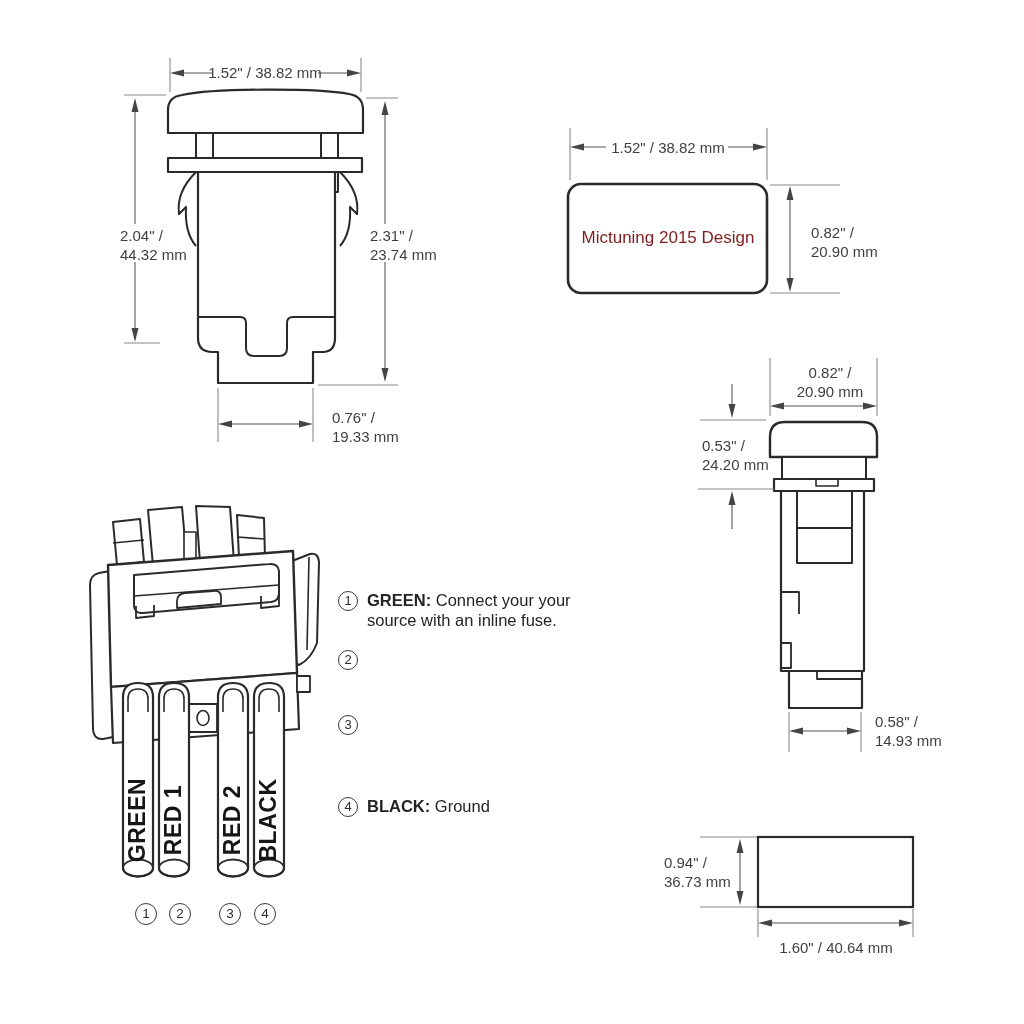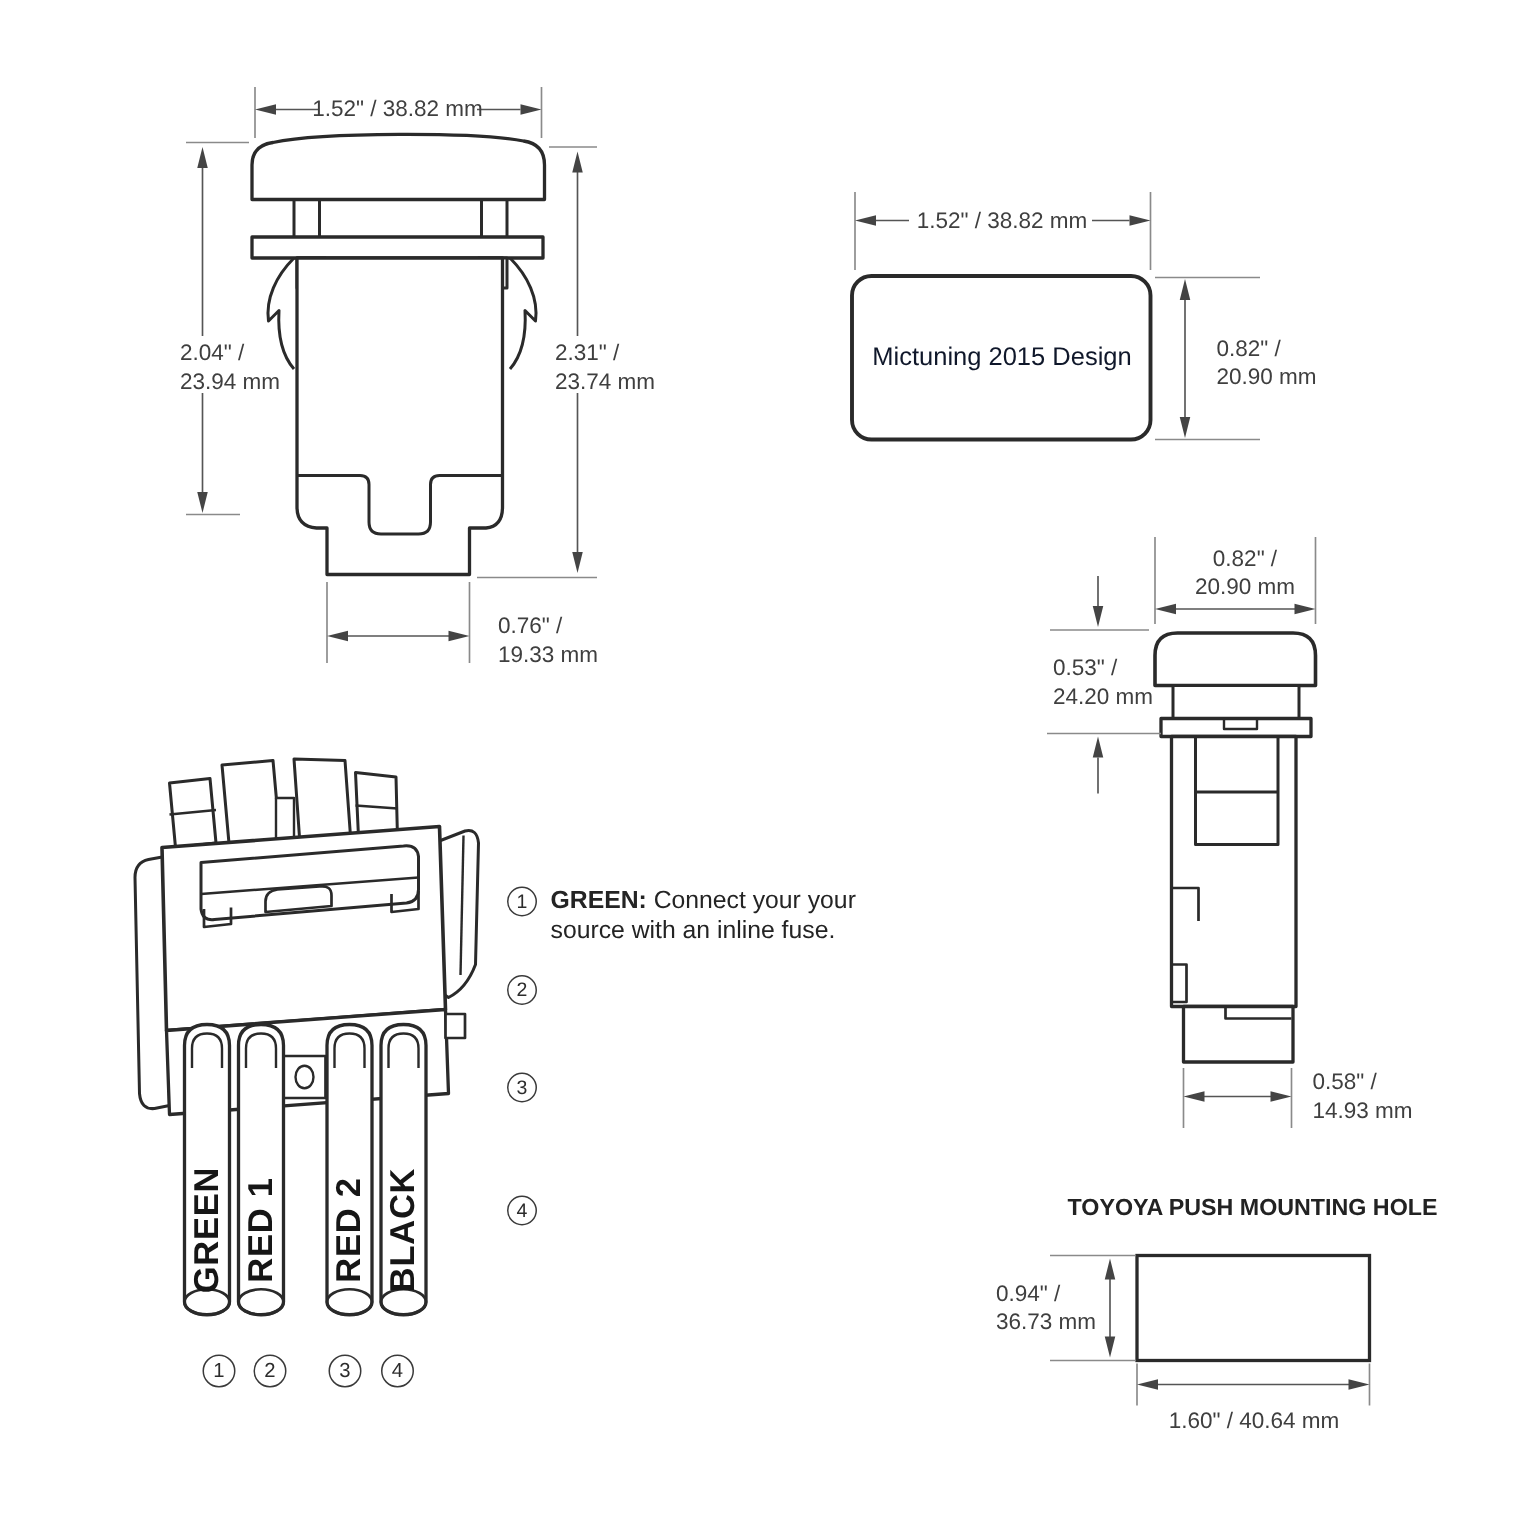--- a/index.html
+++ b/index.html
@@ -169,36 +169,36 @@
       <polygon points="758,923 772,919.5 772,926.5"></polygon>
       <polygon points="913,923 899,919.5 899,926.5"></polygon>
     </g>
   </g>
 </svg>
 
 <div class="lbl center" style="left:180px;top:63px;width:170px;">1.52" / 38.82 mm</div>
 
 <div class="lbl" style="left:120px;top:226px;">
   <span class="ln">2.04" /</span>
-  <span class="ln">23.94 mm</span>
+  <span class="ln">44.32 mm</span>
 </div>
 
 <div class="lbl" style="left:370px;top:226px;">
   <span class="ln">2.31" /</span>
   <span class="ln">23.74 mm</span>
 </div>
 
 <div class="lbl" style="left:332px;top:408px;">
   <span class="ln">0.76" /</span>
   <span class="ln">19.33 mm</span>
 </div>
 
 <div class="lbl center" style="left:583px;top:138px;width:170px;">1.52" / 38.82 mm</div>
 
-<div class="panel-label" style="left:570px;top:228px;width:196px;color:#0f172a;">Mictuning 2015 Design</div>
+<div class="panel-label" style="left:570px;top:228px;width:196px;color:#7f1d1d;">Mictuning 2015 Design</div>
 
 <div class="lbl" style="left:811px;top:223px;">
   <span class="ln">0.82" /</span>
   <span class="ln">20.90 mm</span>
 </div>
 
 <div class="lbl center" style="left:772px;top:363px;width:116px;">
   <span class="ln">0.82" /</span>
   <span class="ln">20.90 mm</span>
 </div>
@@ -206,21 +206,20 @@
 <div class="lbl" style="left:702px;top:436px;">
   <span class="ln">0.53" /</span>
   <span class="ln">24.20 mm</span>
 </div>
 
 <div class="lbl" style="left:875px;top:712px;">
   <span class="ln">0.58" /</span>
   <span class="ln">14.93 mm</span>
 </div>
 
-<div class="mh-title" style="left:705px;top:797px;width:260px;">TOYOYA PUSH MOUNTING HOLE</div>
 
 <div class="lbl" style="left:664px;top:853px;">
   <span class="ln">0.94" /</span>
   <span class="ln">36.73 mm</span>
 </div>
 
 <div class="lbl center" style="left:760px;top:938px;width:152px;">1.60" / 40.64 mm</div>
 
 <div class="wire-label" style="left:78px;top:806px;">GREEN</div>
 <div class="wire-label" style="left:114px;top:806px;">RED 1</div>
@@ -240,15 +239,16 @@
 <div class="legend-item" style="left:338px;top:650px;">
   <div class="legend-num">2</div>
 </div>
 
 <div class="legend-item" style="left:338px;top:715px;">
   <div class="legend-num">3</div>
 </div>
 
 <div class="legend-item" style="left:338px;top:797px;">
   <div class="legend-num">4</div>
+  <div class="legend-text w4"><b>BLACK:</b> <span>Ground</span></div>
 </div>
 
 </div>
 
 </body></html>

